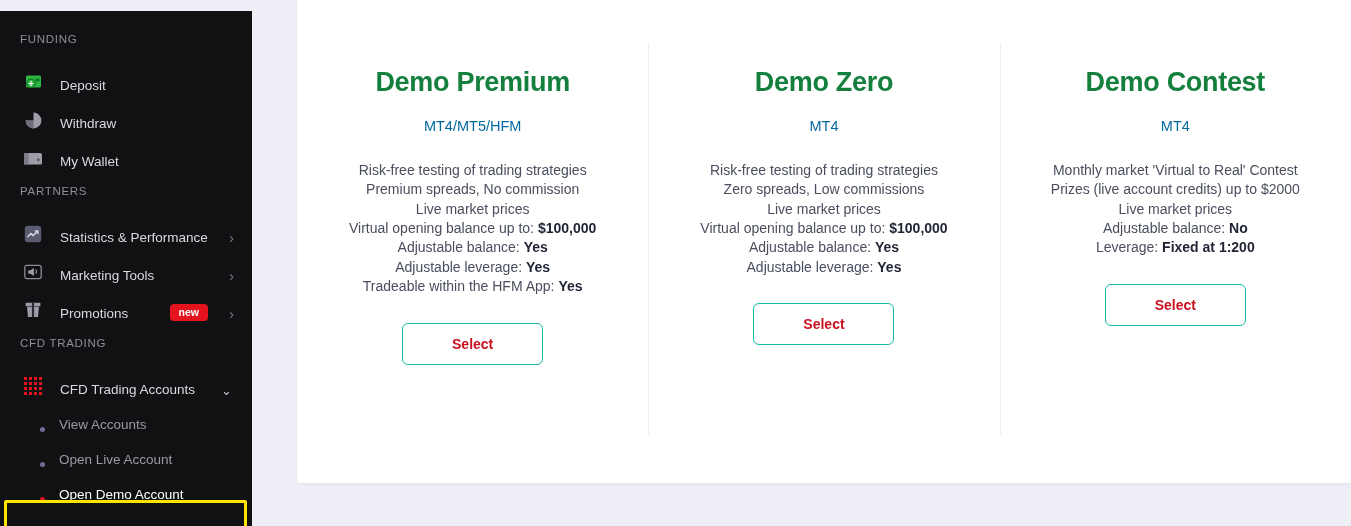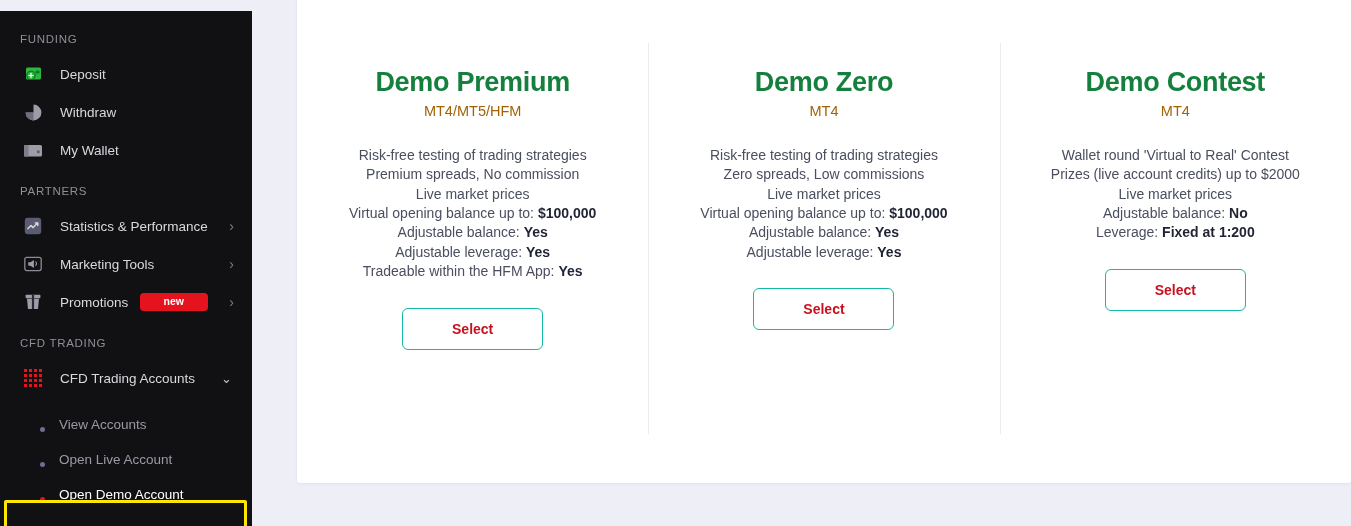--- a/index.html
+++ b/index.html
@@ -29,21 +29,21 @@
 
   .side-section-label {
     color: #8f8f97;
     font-size: 11.5px;
     letter-spacing: 0.7px;
     padding-left: 20px;
   }
 
   .side-row {
     display: flex;
-    align-items: center;
+    align-items: flex-end;
     height: 38px;
     padding-left: 20px;
     position: relative;
   }
 
   .side-row .row-icon {
     width: 26px;
     height: 22px;
     flex: 0 0 26px;
     display: flex;
@@ -72,21 +72,21 @@
     font-size: 13px;
     line-height: 1;
   }
 
   .badge-new {
     background: #e4131e;
     color: #ffffff;
     font-size: 10.5px;
     font-weight: bold;
     border-radius: 4px;
-    padding: 3px 24px 4px;
+    padding: 3px 9px 4px;
     position: absolute;
     right: 44px;
     line-height: 1;
   }
 
   
   .side-sub {
     display: flex;
     align-items: flex-end;
     height: 35px;
@@ -157,23 +157,23 @@
 
   .card-title {
     font-size: 27px;
     font-weight: bold;
     color: #15803d;
     letter-spacing: -0.3px;
     line-height: 1.1;
   }
 
   .card-platform {
-    margin-top: 5px;
+    margin-top: 20px;
     font-size: 14.5px;
-    color: #a16207;
+    color: #0369a1;
   }
 
   .feature-list {
     margin-top: 27px;
     padding: 0 24px;
     font-size: 14px;
     color: #4a4e5e;
     line-height: 19.4px;
   }
   .feature-list .feat { display: block; }
@@ -364,21 +364,21 @@
         <span class="feat"><span>Adjustable balance: </span><b>Yes</b></span>
         <span class="feat"><span>Adjustable leverage: </span><b>Yes</b></span>
       </div>
       <button class="select-btn">Select</button>
     </div>
 
     <div class="card">
       <div class="card-title">Demo Contest</div>
       <div class="card-platform">MT4</div>
       <div class="feature-list">
-        <span class="feat"><span>Wallet round 'Virtual to Real' Contest</span></span>
+        <span class="feat"><span>Monthly market 'Virtual to Real' Contest</span></span>
         <span class="feat"><span>Prizes (live account credits) up to $2000</span></span>
         <span class="feat"><span>Live market prices</span></span>
         <span class="feat"><span>Adjustable balance: </span><b>No</b></span>
         <span class="feat"><span>Leverage: </span><b>Fixed at 1:200</b></span>
       </div>
       <button class="select-btn">Select</button>
     </div>
 
   </div>
 </div>

